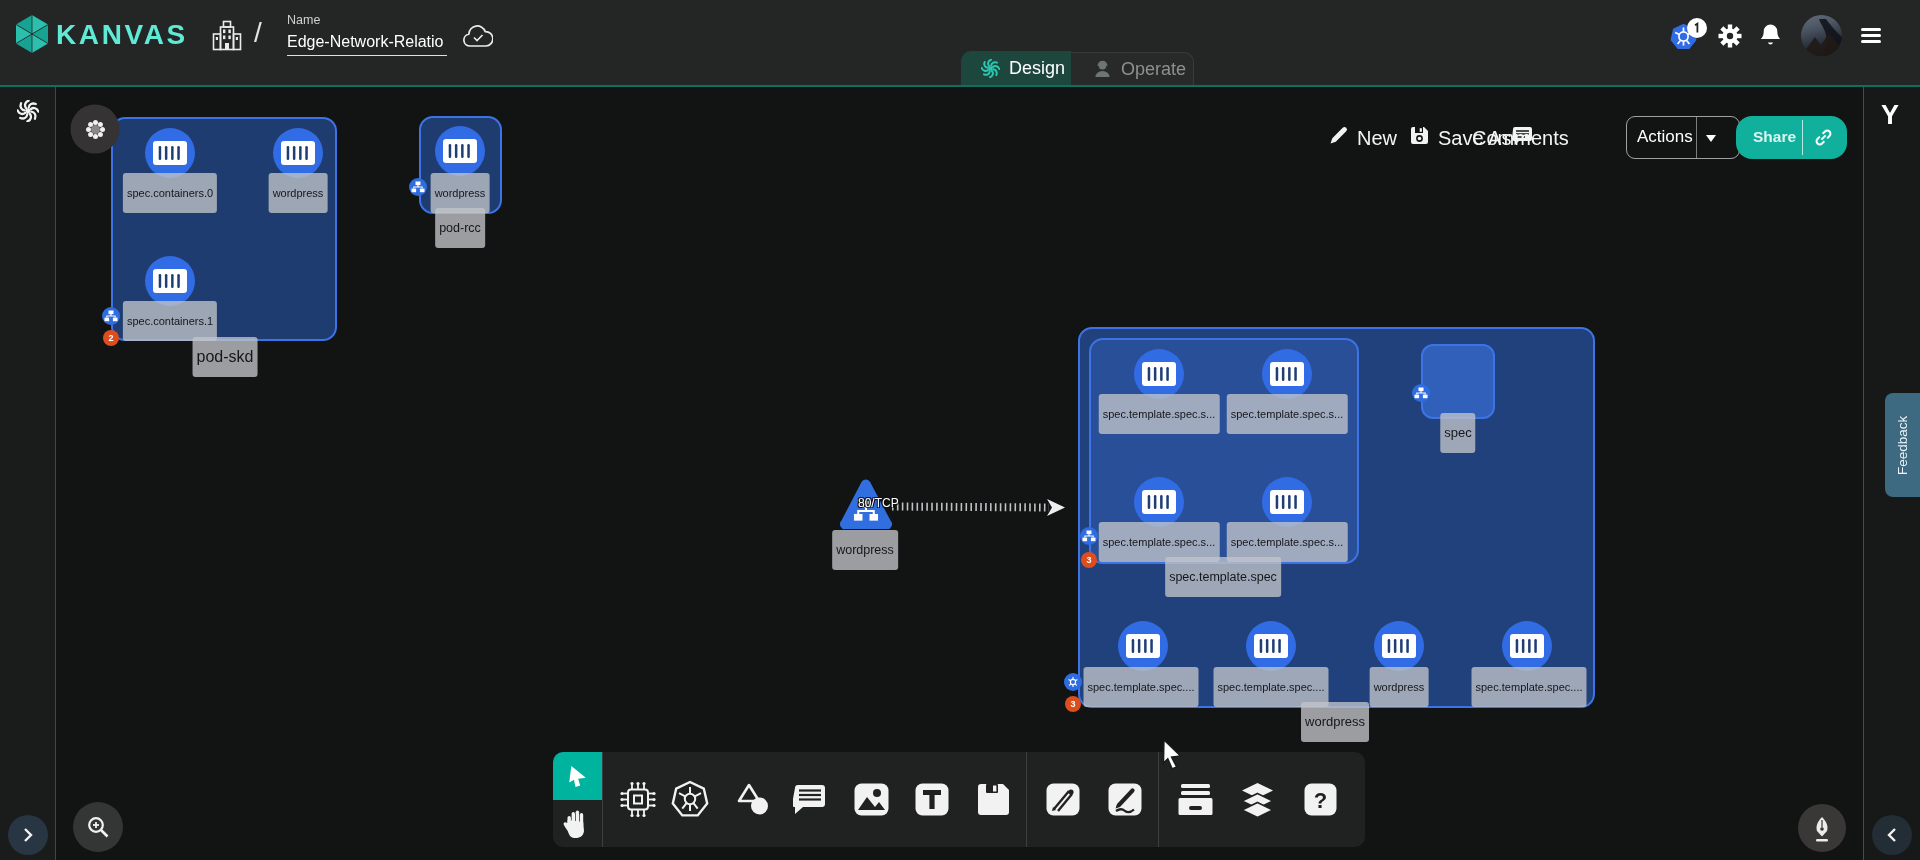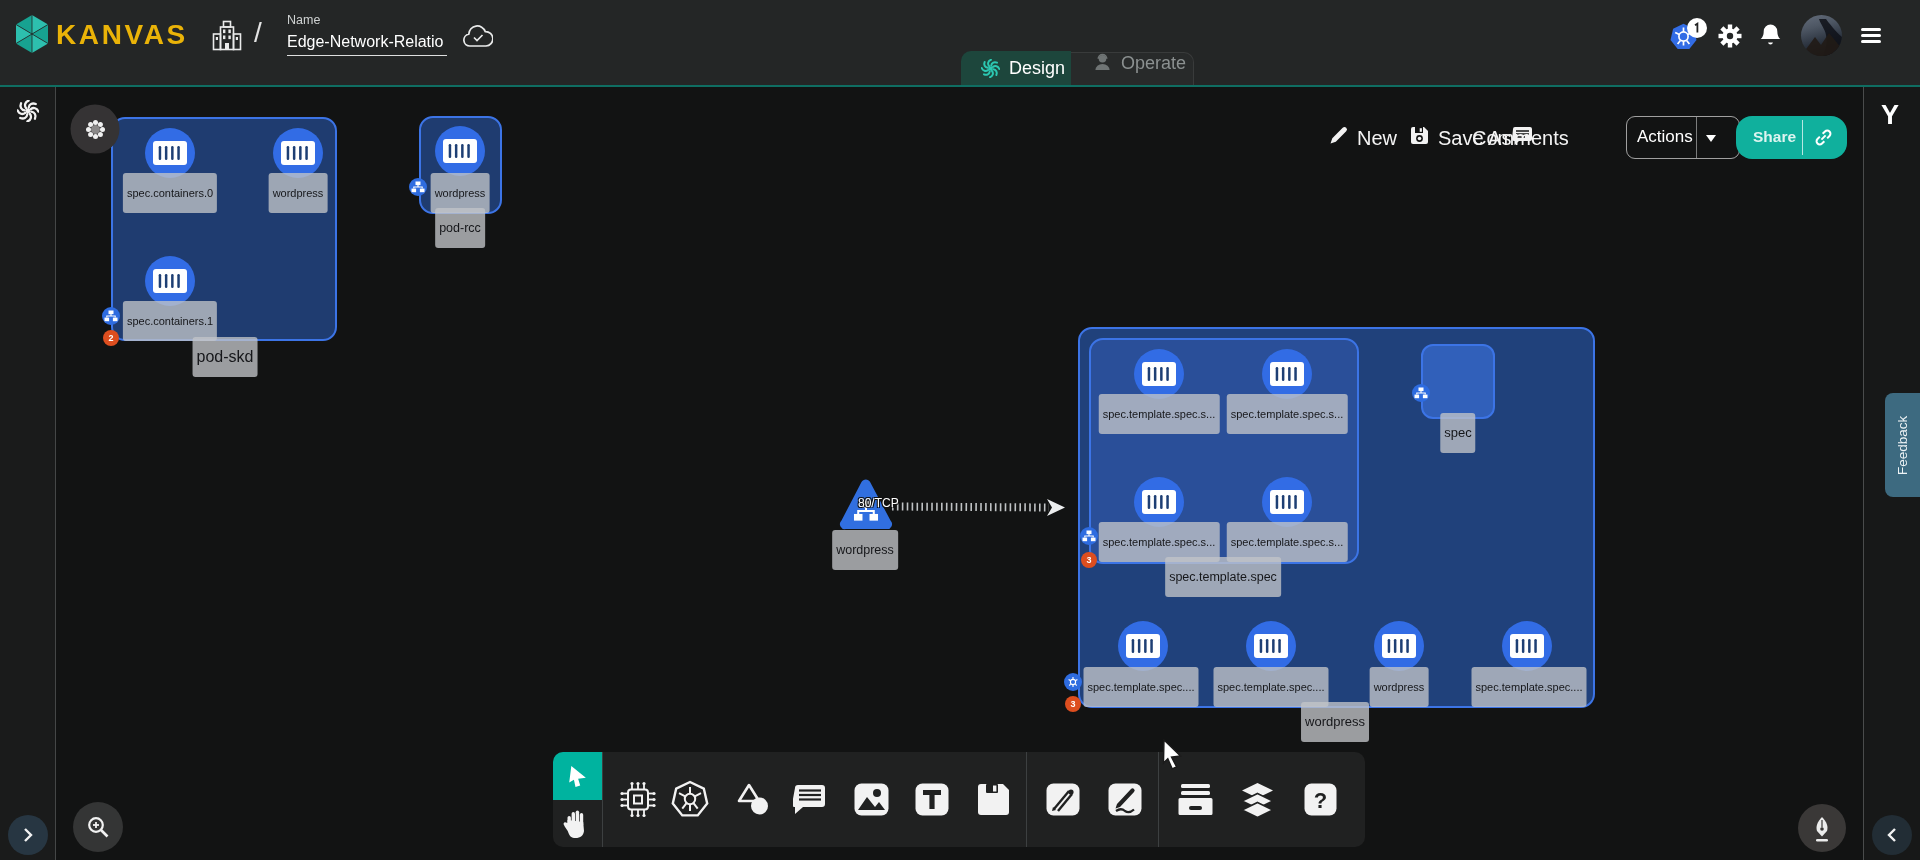--- a/index.html
+++ b/index.html
@@ -29,21 +29,21 @@
       <polygon points="18,20 18,39 2,29.5" fill="#17a291"></polygon>
       <polygon points="18,20 2,29.5 2,10.5" fill="#2dbfae"></polygon>
       <polygon points="18,20 2,10.5 18,1" fill="#17a291"></polygon>
       <g stroke="#242626" stroke-width="0.8">
         <line x1="18" y1="1" x2="18" y2="39"></line>
             <line x1="2" y1="10.5" x2="34" y2="29.5"></line>
             <line x1="34" y1="10.5" x2="2" y2="29.5"></line>
       </g>
     </g>
   </svg>
-  <div class="abs" style="left:56px;top:19px;color:#eab308;font-size:28px;font-weight:bold;letter-spacing:2.6px">KANVAS</div>
+  <div class="abs" style="left:56px;top:19px;color:#5eead4;font-size:28px;font-weight:bold;letter-spacing:2.6px">KANVAS</div>
 
   <svg class="abs" style="left:212px;top:19px" width="30" height="32" viewBox="0 0 30 32">
     <g fill="none" stroke="#e9eaea" stroke-width="1.6">
       <rect x="8.5" y="8" width="13" height="22.5"></rect>
       <rect x="11.5" y="2.5" width="7" height="5.5"></rect>
       <rect x="1.5" y="15" width="7" height="15.5"></rect>
       <rect x="21.5" y="15" width="7" height="15.5"></rect>
     </g>
     <g fill="#e9eaea">
       <rect x="11" y="10.5" width="2.4" height="3.6"></rect>
@@ -74,21 +74,21 @@
             <use href="#pt" transform="rotate(135)"></use>
             <use href="#pt" transform="rotate(180)"></use>
             <use href="#pt" transform="rotate(225)"></use>
             <use href="#pt" transform="rotate(270)"></use>
             <use href="#pt" transform="rotate(315)"></use>
           </g>
       <circle r="2.2" fill="#2cc7b1"></circle>
     </svg>
     <span style="color:#fff;font-size:18px;margin-left:9px">Design</span>
   </div>
-  <div class="abs" style="left:1071px;top:52px;width:123px;height:33px;background:#282a2a;border-radius:0 10px 0 0;border-top:1px solid #393b3b;border-right:1px solid #393b3b;display:flex;">
+  <div class="abs" style="left:1071px;top:52px;width:123px;height:33px;background:#282a2a;border-radius:0 10px 0 0;border-top:1px solid #393b3b;border-right:1px solid #393b3b;display:flex;align-items:center">
     <svg style="margin-left:22px" width="19" height="19" viewBox="0 0 20 20">
       <g fill="#6f7474">
             <circle cx="10" cy="6" r="4"></circle>
             <path d="M2.5,18 a7.5,6.5 0 0 1 15,0 Z"></path>
           </g>
       <path d="M5.5,6 a4.5,4.5 0 0 1 9,0" fill="none" stroke="#6f7474" stroke-width="1.6"></path>
     </svg>
     <span style="color:#8b9090;font-size:18px;margin-left:9px">Operate</span>
   </div>
 

